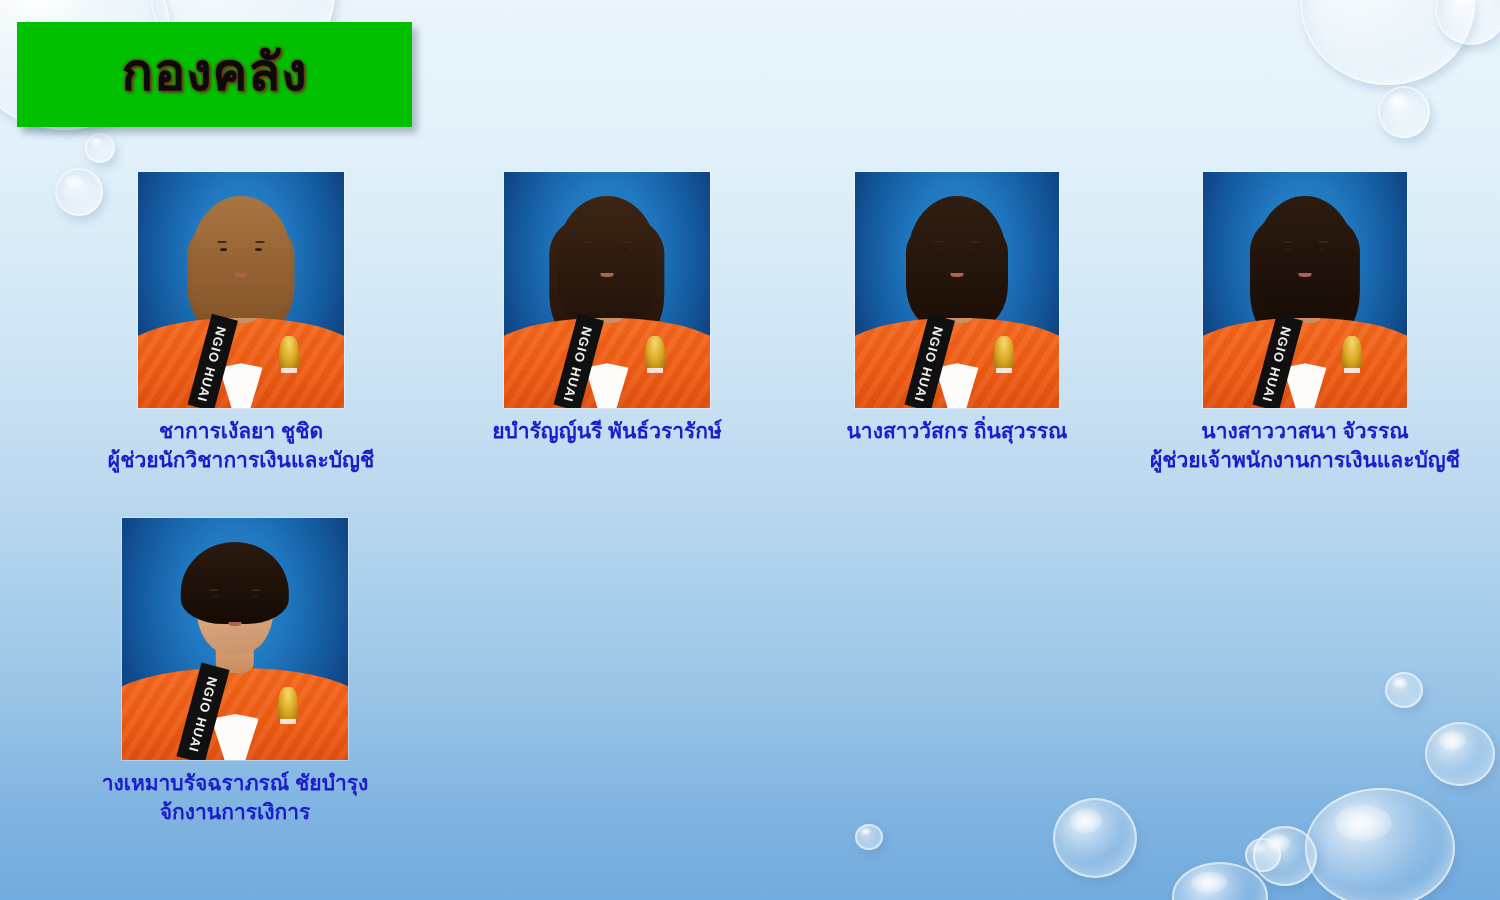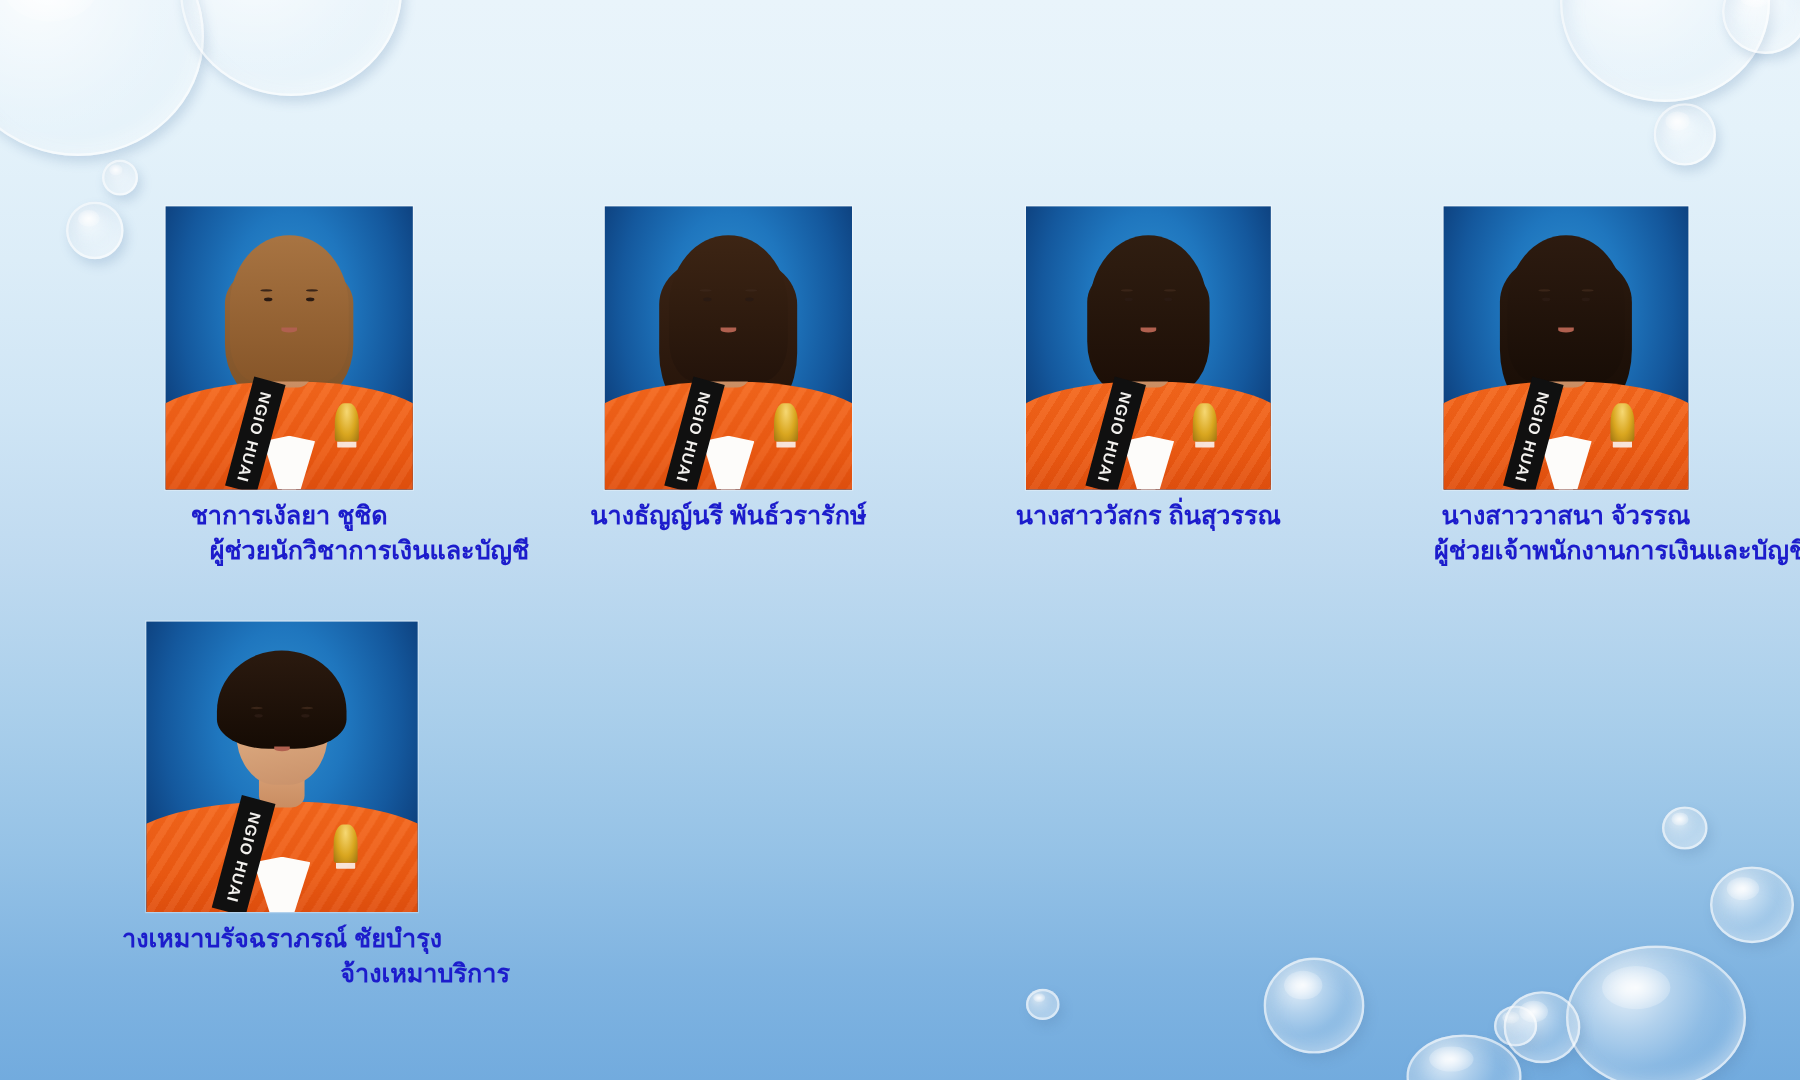--- a/index.html
+++ b/index.html
@@ -244,21 +244,21 @@
   
   .caption {
     margin-top: 8px;
     color: #1c1ccc;
     font-weight: bold;
     font-size: 21px;
     line-height: 1.40;
     font-family: "Liberation Sans", "DejaVu Sans", sans-serif;
     text-rendering: optimizeLegibility;
   }
-  .caption .role { display: block; text-align: right; }
+  .caption .role { display: block; }
 </style>
 </head>
 <body>
 
 <div class="slide">
 
   <div class="bubble-layer">
     <div class="bubble" style="left:-40px;  top:-70px;  width:210px; height:200px;"></div>
     <div class="bubble" style="left:150px;  top:-95px;  width:185px; height:175px;"></div>
     <div class="bubble" style="left:85px;   top:133px;  width:30px;  height:30px;"></div>
@@ -269,20 +269,23 @@
     <div class="bubble" style="left:1385px; top:672px;  width:38px;  height:36px;"></div>
     <div class="bubble" style="left:1425px; top:722px;  width:70px;  height:64px;"></div>
     <div class="bubble" style="left:1305px; top:788px;  width:150px; height:120px;"></div>
     <div class="bubble" style="left:1245px; top:838px;  width:36px;  height:34px;"></div>
     <div class="bubble" style="left:1053px; top:798px;  width:84px;  height:80px;"></div>
     <div class="bubble" style="left:1253px; top:826px;  width:64px;  height:60px;"></div>
     <div class="bubble" style="left:855px;  top:824px;  width:28px;  height:26px;"></div>
     <div class="bubble" style="left:1172px; top:862px;  width:96px;  height:70px;"></div>
   </div>
 
+  <div class="title-banner">
+    <span class="title-text">กองคลัง</span>
+  </div>
 
   <div class="person" style="left:41px; top:172px; width:400px;">
     <div class="photo" style="width:206px; height:236px; margin:0 auto;">
       <div class="hair-back" style="background:linear-gradient(180deg,#9a6a3c 0%,#7f5227 100%);"></div>
       <div class="body-shape"></div>
       <div class="neck"></div>
       <div class="head"></div>
       <div class="hair" style="background:linear-gradient(180deg,#a87442 0%,#875629 100%);"></div>
       <div class="brow l"></div>
       <div class="brow r"></div>
@@ -315,21 +318,21 @@
       <div class="eye r"></div>
       <div class="mouth"></div>
       <div class="collar"></div>
       <div class="collar-placket"></div>
       <div class="sash">
         <span class="sash-text">NGIO HUAI</span>
       </div>
       <div class="emblem"></div>
     </div>
     <div class="caption">
-      <span>นางธัญญ์นรี  พันธ์วรารักษ์</span>
+      <span>ยบำรัญญ์นรี  พันธ์วรารักษ์</span>
     </div>
   </div>
 
   <div class="person" style="left:757px; top:172px; width:400px;">
     <div class="photo" style="width:204px; height:236px; margin:0 auto;">
       <div class="hair-back" style="background:linear-gradient(180deg,#2e1c10 0%,#1b0e06 100%); width:50%; height:46%;"></div>
       <div class="body-shape"></div>
       <div class="neck"></div>
       <div class="head" style="background:linear-gradient(170deg,#dfae86 0%,#cf9a6e 52%,#bd845a 100%);"></div>
       <div class="hair" style="background:linear-gradient(180deg,#301e11 0%,#1d0f07 100%);"></div>
@@ -388,17 +391,17 @@
       <div class="mouth"></div>
       <div class="collar"></div>
       <div class="collar-placket"></div>
       <div class="sash">
         <span class="sash-text">NGIO HUAI</span>
       </div>
       <div class="emblem"></div>
     </div>
     <div class="caption">
       <span>างเหมาบรัจฉราภรณ์  ชัยบำรุง</span>
-      <span class="role">จ้างเหมาบริการ</span>
+      <span class="role">จ้กงานการเงิการ</span>
     </div>
   </div>
 
 </div>
 
 </body></html>

